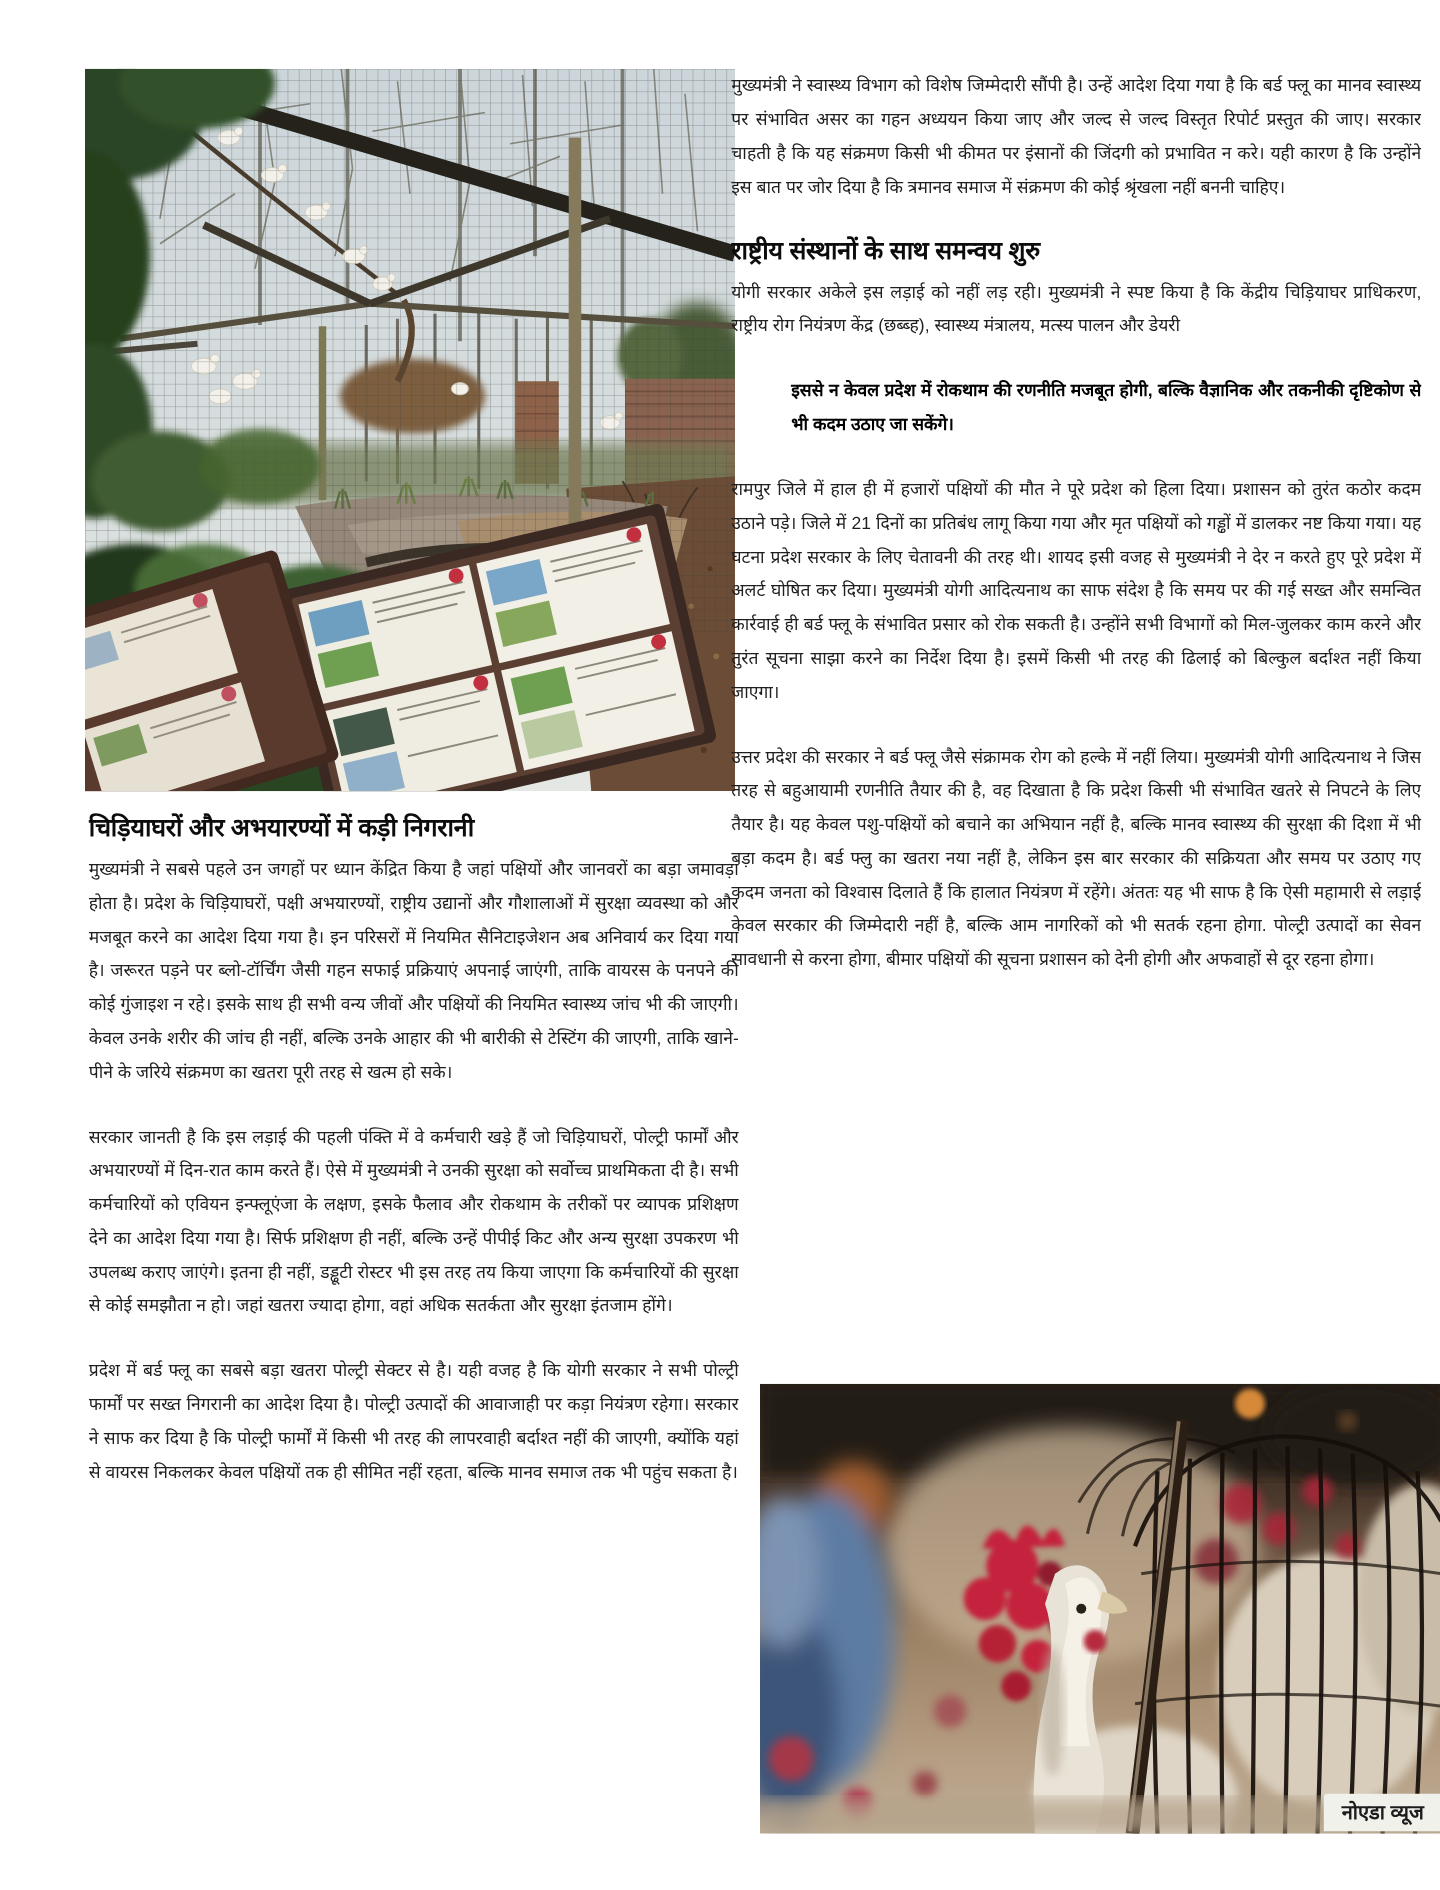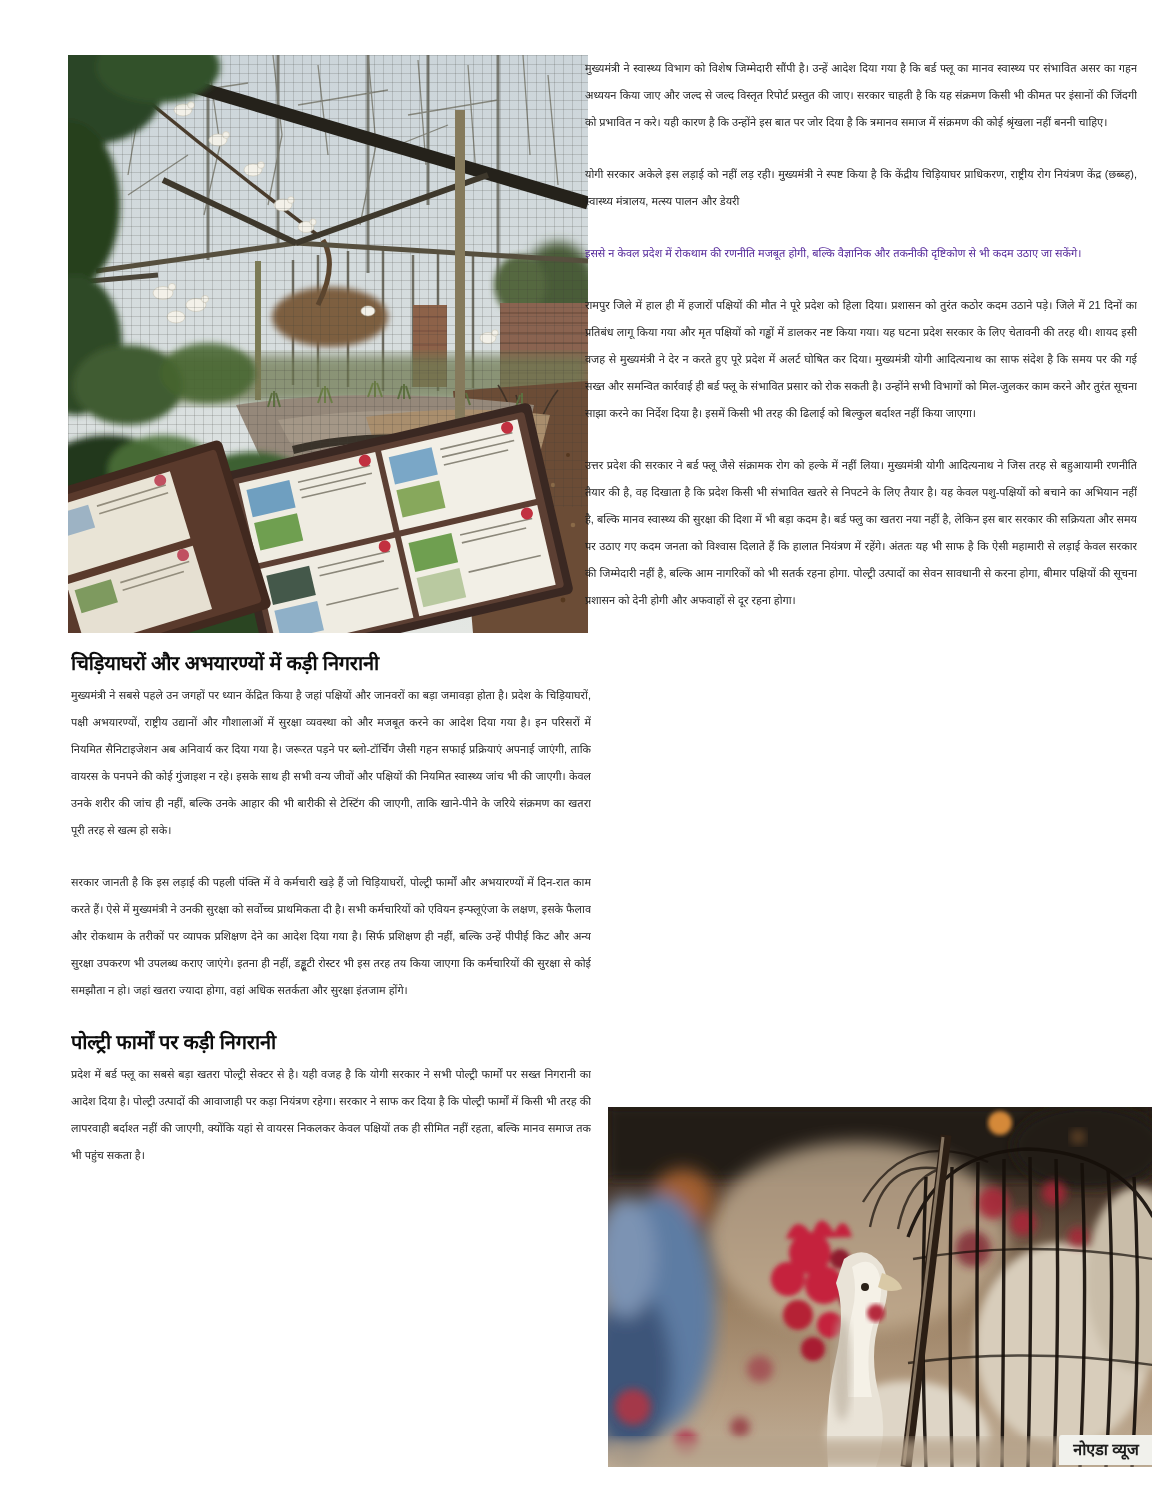--- a/index.html
+++ b/index.html
@@ -8,24 +8,24 @@
     font-family:"Liberation Sans","DejaVu Sans",sans-serif;
     overflow:hidden;color:#1f1f1f;
   }
   .textcol{position:absolute;overflow:hidden;}
   .textcol h2{
     font-size:20px;line-height:26px;font-weight:700;color:#0c0c0c;
     margin:25px 0 6px 0;letter-spacing:-0.2px;
   }
   .textcol h2:first-child{margin-top:0;}
   .textcol p{
-    font-size:11px;line-height:27px;margin:0 0 25px 0;
+    font-size:14px;line-height:27px;margin:0 0 25px 0;
     text-align:justify;color:#1e1e1e;
   }
-  .textcol p.bold{font-weight:400;color:#4c1d95;}
+  .textcol p.bold{font-weight:700;color:#000000;margin-left:48px;}
   .photo{position:absolute;overflow:hidden;padding-left:13px;}
   .photo svg{display:block;}
   .photo-aviary{left:55px;top:55px;width:520px;height:578px;}
   .col-left-text{left:71px;top:650px;width:520px;height:812px;}
   .col-right-text{left:585px;top:55px;width:552px;height:1048px;}
   .photo-poultry{left:595px;top:1107px;width:545px;height:360px;}
   .caption{
     position:absolute;right:0;bottom:2px;background:#f1f1ec;
     color:#1c1c1c;font-size:16px;font-weight:700;
     padding:3px 14px 5px 14px;border-radius:3px 0 0 0;
@@ -217,26 +217,26 @@
             <path d="M12 -60 H84 M12 -52 H84 M12 20 H84 M12 28 H76"></path>
           </g>
       </g>
     </svg>
   </div>
 
   <div class="textcol col-left-text">
     <h2>चिड़ियाघरों और अभयारण्यों में कड़ी निगरानी</h2>
     <p>मुख्यमंत्री ने सबसे पहले उन जगहों पर ध्यान केंद्रित किया है जहां पक्षियों और जानवरों का बड़ा जमावड़ा होता है। प्रदेश के चिड़ियाघरों, पक्षी अभयारण्यों, राष्ट्रीय उद्यानों और गौशालाओं में सुरक्षा व्यवस्था को और मजबूत करने का आदेश दिया गया है। इन परिसरों में नियमित सैनिटाइजेशन अब अनिवार्य कर दिया गया है। जरूरत पड़ने पर ब्लो-टॉर्चिंग जैसी गहन सफाई प्रक्रियाएं अपनाई जाएंगी, ताकि वायरस के पनपने की कोई गुंजाइश न रहे। इसके साथ ही सभी वन्य जीवों और पक्षियों की नियमित स्वास्थ्य जांच भी की जाएगी। केवल उनके शरीर की जांच ही नहीं, बल्कि उनके आहार की भी बारीकी से टेस्टिंग की जाएगी, ताकि खाने-पीने के जरिये संक्रमण का खतरा पूरी तरह से खत्म हो सके।</p>
     <p>सरकार जानती है कि इस लड़ाई की पहली पंक्ति में वे कर्मचारी खड़े हैं जो चिड़ियाघरों, पोल्ट्री फार्मों और अभयारण्यों में दिन-रात काम करते हैं। ऐसे में मुख्यमंत्री ने उनकी सुरक्षा को सर्वोच्च प्राथमिकता दी है। सभी कर्मचारियों को एवियन इन्फ्लूएंजा के लक्षण, इसके फैलाव और रोकथाम के तरीकों पर व्यापक प्रशिक्षण देने का आदेश दिया गया है। सिर्फ प्रशिक्षण ही नहीं, बल्कि उन्हें पीपीई किट और अन्य सुरक्षा उपकरण भी उपलब्ध कराए जाएंगे। इतना ही नहीं, डड्ढूटी रोस्टर भी इस तरह तय किया जाएगा कि कर्मचारियों की सुरक्षा से कोई समझौता न हो। जहां खतरा ज्यादा होगा, वहां अधिक सतर्कता और सुरक्षा इंतजाम होंगे।</p>
-    <h2>पोल्ट्री फार्मों पर कड़ी निगरानी</h2>
     <p>प्रदेश में बर्ड फ्लू का सबसे बड़ा खतरा पोल्ट्री सेक्टर से है। यही वजह है कि योगी सरकार ने सभी पोल्ट्री फार्मों पर सख्त निगरानी का आदेश दिया है। पोल्ट्री उत्पादों की आवाजाही पर कड़ा नियंत्रण रहेगा। सरकार ने साफ कर दिया है कि पोल्ट्री फार्मों में किसी भी तरह की लापरवाही बर्दाश्त नहीं की जाएगी, क्योंकि यहां से वायरस निकलकर केवल पक्षियों तक ही सीमित नहीं रहता, बल्कि मानव समाज तक भी पहुंच सकता है।</p>
   </div>
 
   <div class="textcol col-right-text">
     <p>मुख्यमंत्री ने स्वास्थ्य विभाग को विशेष जिम्मेदारी सौंपी है। उन्हें आदेश दिया गया है कि बर्ड फ्लू का मानव स्वास्थ्य पर संभावित असर का गहन अध्ययन किया जाए और जल्द से जल्द विस्तृत रिपोर्ट प्रस्तुत की जाए। सरकार चाहती है कि यह संक्रमण किसी भी कीमत पर इंसानों की जिंदगी को प्रभावित न करे। यही कारण है कि उन्होंने इस बात पर जोर दिया है कि त्रमानव समाज में संक्रमण की कोई श्रृंखला नहीं बननी चाहिए।</p>
+    <h2>राष्ट्रीय संस्थानों के साथ समन्वय शुरु</h2>
     <p>योगी सरकार अकेले इस लड़ाई को नहीं लड़ रही। मुख्यमंत्री ने स्पष्ट किया है कि केंद्रीय चिड़ियाघर प्राधिकरण, राष्ट्रीय रोग नियंत्रण केंद्र (छब्ब्ह), स्वास्थ्य मंत्रालय, मत्स्य पालन और डेयरी</p>
     <p class="bold">इससे न केवल प्रदेश में रोकथाम की रणनीति मजबूत होगी, बल्कि वैज्ञानिक और तकनीकी दृष्टिकोण से भी कदम उठाए जा सकेंगे।</p>
     <p>रामपुर जिले में हाल ही में हजारों पक्षियों की मौत ने पूरे प्रदेश को हिला दिया। प्रशासन को तुरंत कठोर कदम उठाने पड़े। जिले में 21 दिनों का प्रतिबंध लागू किया गया और मृत पक्षियों को गड्ढों में डालकर नष्ट किया गया। यह घटना प्रदेश सरकार के लिए चेतावनी की तरह थी। शायद इसी वजह से मुख्यमंत्री ने देर न करते हुए पूरे प्रदेश में अलर्ट घोषित कर दिया। मुख्यमंत्री योगी आदित्यनाथ का साफ संदेश है कि समय पर की गई सख्त और समन्वित कार्रवाई ही बर्ड फ्लू के संभावित प्रसार को रोक सकती है। उन्होंने सभी विभागों को मिल-जुलकर काम करने और तुरंत सूचना साझा करने का निर्देश दिया है। इसमें किसी भी तरह की ढिलाई को बिल्कुल बर्दाश्त नहीं किया जाएगा।</p>
     <p>उत्तर प्रदेश की सरकार ने बर्ड फ्लू जैसे संक्रामक रोग को हल्के में नहीं लिया। मुख्यमंत्री योगी आदित्यनाथ ने जिस तरह से बहुआयामी रणनीति तैयार की है, वह दिखाता है कि प्रदेश किसी भी संभावित खतरे से निपटने के लिए तैयार है। यह केवल पशु-पक्षियों को बचाने का अभियान नहीं है, बल्कि मानव स्वास्थ्य की सुरक्षा की दिशा में भी बड़ा कदम है। बर्ड फ्लु का खतरा नया नहीं है, लेकिन इस बार सरकार की सक्रियता और समय पर उठाए गए कदम जनता को विश्वास दिलाते हैं कि हालात नियंत्रण में रहेंगे। अंततः यह भी साफ है कि ऐसी महामारी से लड़ाई केवल सरकार की जिम्मेदारी नहीं है, बल्कि आम नागरिकों को भी सतर्क रहना होगा. पोल्ट्री उत्पादों का सेवन सावधानी से करना होगा, बीमार पक्षियों की सूचना प्रशासन को देनी होगी और अफवाहों से दूर रहना होगा।</p>
   </div>
 
   <div class="photo photo-poultry">
     <svg width="545" height="360" viewBox="0 0 545 360">
       <defs>
         <linearGradient id="pbg" x1="0" y1="0" x2="0" y2="1">

